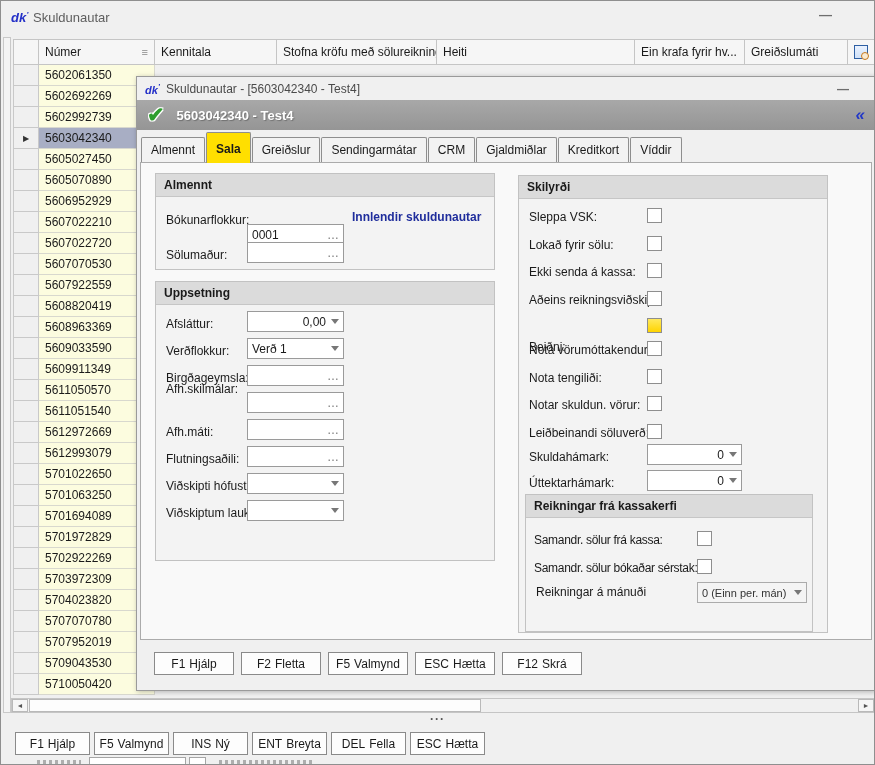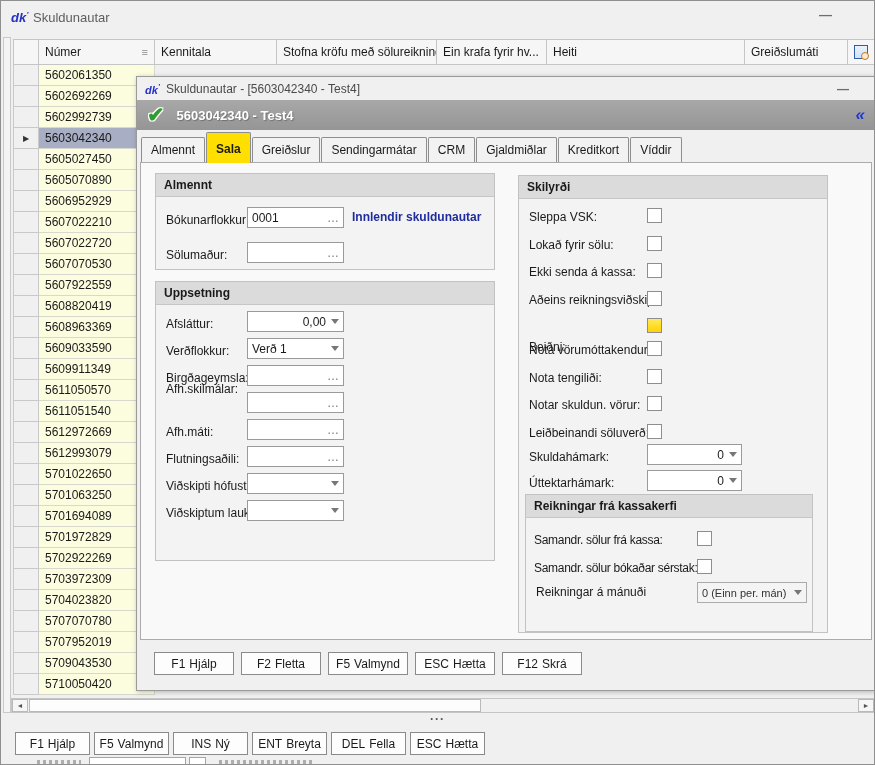--- a/index.html
+++ b/index.html
@@ -101,25 +101,25 @@
         <div class="hcell" style="width: 116px;">
           <span>Númer</span>
           <span class="sort-glyph">≡</span>
         </div>
         <div class="hcell" style="width: 122px;">
           <span>Kennitala</span>
         </div>
         <div class="hcell" style="width: 160px;">
           <span>Stofna kröfu með sölureikningi</span>
         </div>
+        <div class="hcell" style="width: 198px;">
+          <span>Heiti</span>
+        </div>
         <div class="hcell" style="width: 110px;">
           <span>Ein krafa fyrir hv...</span>
-        </div>
-        <div class="hcell" style="width: 198px;">
-          <span>Heiti</span>
         </div>
         <div class="hcell" style="width: 103px;">
           <span>Greiðslumáti</span>
         </div>
         <div class="hcell" style="width: 60px;">
           <div class="lookup-win-icon"></div>
           <span>Gjaldmi</span>
         </div>
       </div>
     <div id="grid-body">
@@ -308,21 +308,21 @@
         <div class="tab">Gjaldmiðlar</div>
         <div class="tab">Kreditkort</div>
         <div class="tab">Víddir</div>
       </div>
 
     <div class="page">
 
       <div class="gbox" id="box-almennt" style="left:14px;top:10px;width:340px;height:97px;">
         <div class="gbox-h">Almennt</div>
       <div class="flabel" style="top: 35px;">Bókunarflokkur:</div>
-          <div class="ctrl" style="top: 33px;">
+          <div class="ctrl" style="top: 50px;">
             <span class="fill">0001</span>
             <span class="dots">…</span>
           </div>
           <div class="note-text" style="left: 196px; top: 36px;">Innlendir skuldunautar</div>
           <div class="flabel" style="top: 70px;">Sölumaður:</div>
           <div class="ctrl" style="top: 68px;">
             <span class="fill"></span>
             <span class="dots">…</span>
           </div>
         </div>

